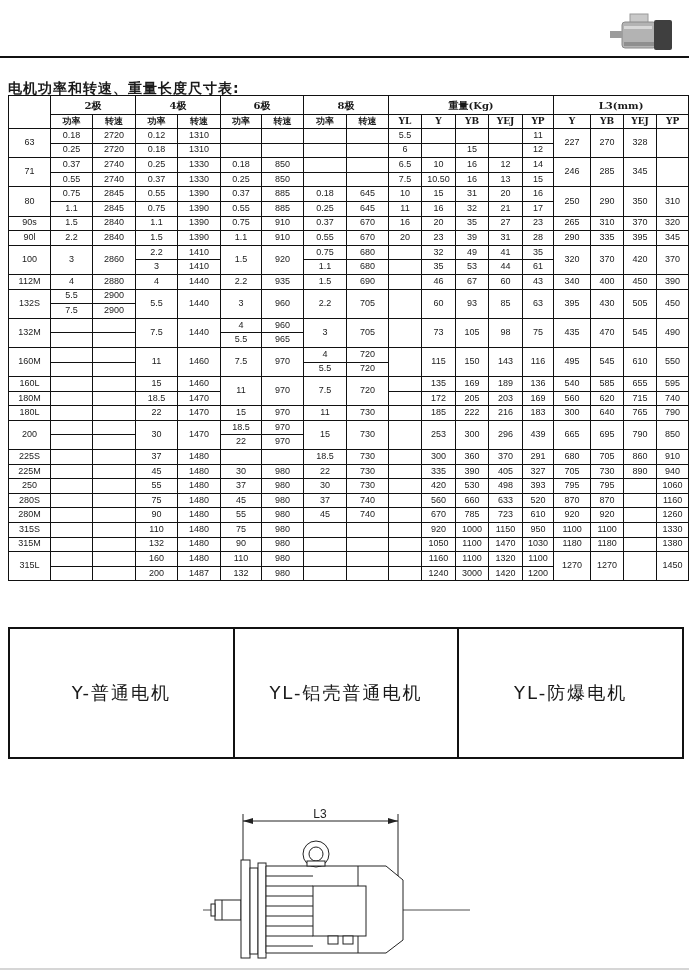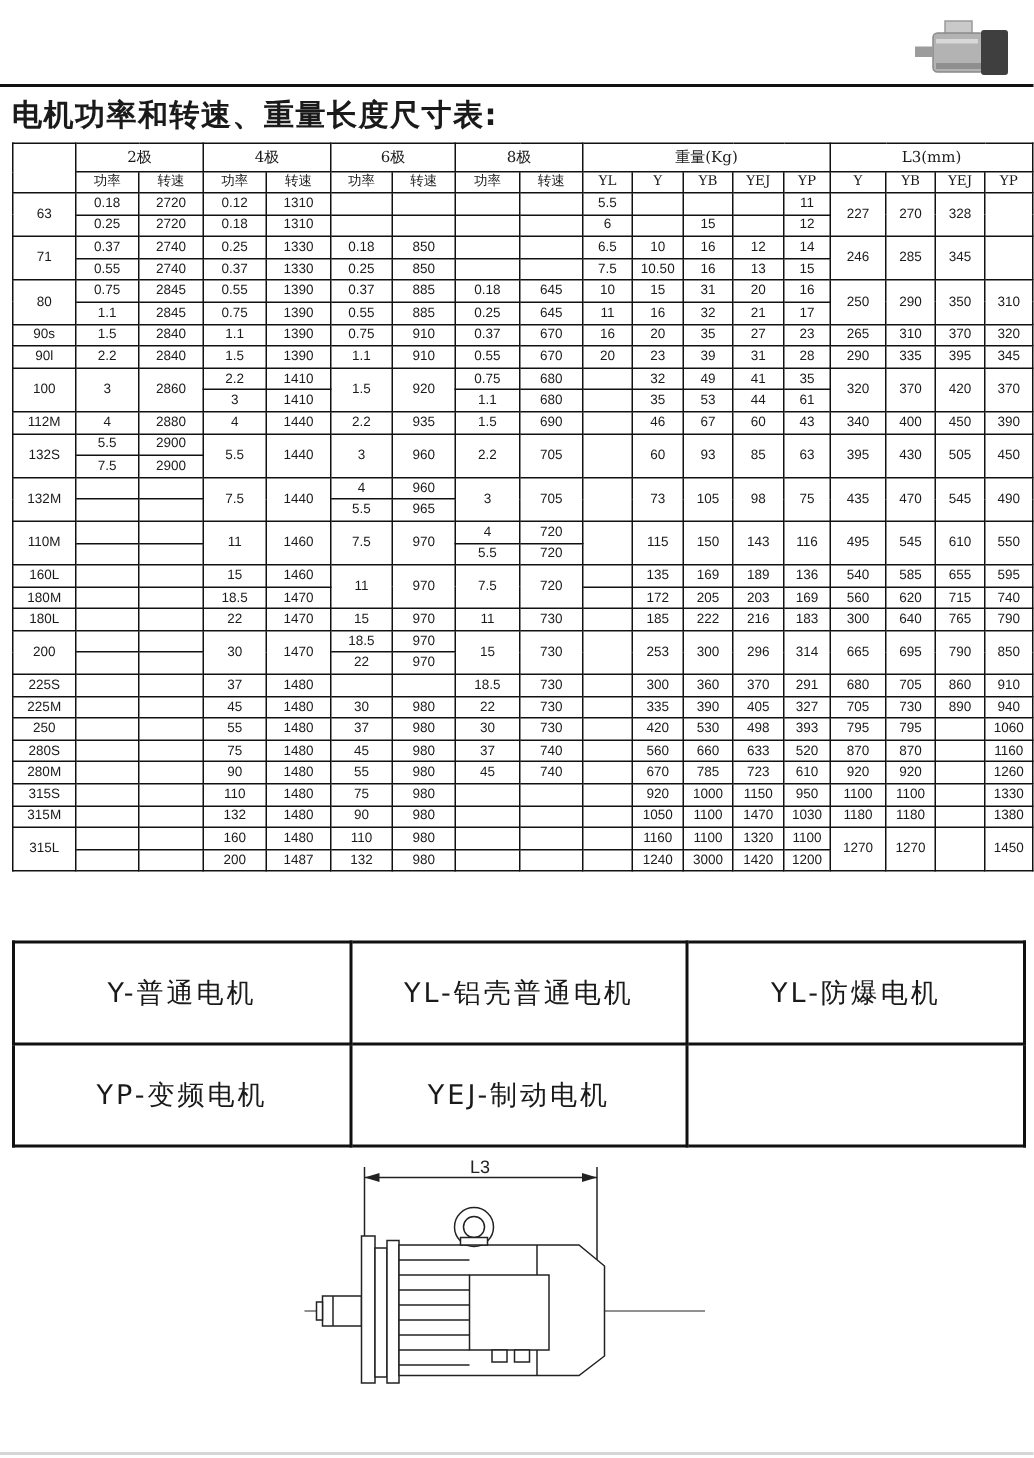--- a/index.html
+++ b/index.html
@@ -4,49 +4,49 @@
 <style>
   html,body{margin:0;padding:0;}
   body{
     width:689px;height:972px;position:relative;background:#ffffff;
     font-family:"Liberation Sans",sans-serif;color:#1a1a1a;overflow:hidden;
   }
   
   .logo-photo{position:absolute;left:600px;top:6px;width:86px;height:52px;}
   .top-rule{position:absolute;left:0;top:56px;width:689px;height:2px;background:#111;}
   .page-title{
-    position:absolute;left:8px;top:63px;margin:0;
-    font-size:20px;font-weight:bold;letter-spacing:1px;
+    position:absolute;left:8px;top:80px;margin:0;
+    font-size:14px;font-weight:bold;letter-spacing:1px;
     font-family:"DejaVu Sans",sans-serif;
   }
   
   table.spec{
     position:absolute;left:8px;top:95px;width:676px;
     border-collapse:collapse;table-layout:fixed;
   }
   table.spec th,table.spec td{
     border:1px solid #111;text-align:center;vertical-align:middle;
     padding:0;font-size:9px;line-height:1.1;height:13.6px;
     font-family:"Liberation Sans",sans-serif;overflow:hidden;white-space:nowrap;
   }
-  table.spec thead th{font-weight:normal;font-family:"DejaVu Serif",serif;margin-left:27px;}
+  table.spec thead th{font-weight:bold;font-family:"DejaVu Serif",serif;margin-left:27px;}
   table.spec thead tr.gr1 th{height:18px;font-size:10px;}
   table.spec thead tr.gr2 th{height:13px;font-size:9px;}
   
   table.legend{
     position:absolute;left:8px;top:627px;width:676px;height:132px;
     border-collapse:collapse;table-layout:fixed;
   }
   table.legend td{
     border:2px solid #111;text-align:center;vertical-align:middle;
     font-size:18px;letter-spacing:2px;height:64px;
     font-family:"DejaVu Sans",sans-serif;
   }
   
-  .diagram{position:absolute;left:178px;top:772px;width:334px;height:160px;}
+  .diagram{position:absolute;left:178px;top:808px;width:334px;height:160px;}
   .diagram svg{display:block;}
   .bottom-rule{position:absolute;left:0;top:968px;width:689px;height:2px;background:#d6d6d6;}
 </style>
 </head>
 <body>
 
 <div class="logo-photo">
   <svg width="86" height="52" viewBox="0 0 86 52">
     <rect x="0" y="0" width="86" height="52" fill="#ffffff"></rect>
     <rect x="30" y="8" width="18" height="10" fill="#c9c9c9" stroke="#9a9a9a" stroke-width="1"></rect>
@@ -354,21 +354,21 @@
         <td rowspan="2">545</td>
         <td rowspan="2">490</td>
       </tr>
       <tr>
         <td></td>
         <td></td>
         <td>5.5</td>
         <td>965</td>
       </tr>
       <tr>
-        <td rowspan="2">110M</td>
+        <td rowspan="2">160M</td>
         <td></td>
         <td></td>
         <td rowspan="2">11</td>
         <td rowspan="2">1460</td>
         <td rowspan="2">7.5</td>
         <td rowspan="2">970</td>
         <td>4</td>
         <td>720</td>
         <td rowspan="2"></td>
         <td rowspan="2">115</td>
@@ -449,21 +449,21 @@
         <td rowspan="2">30</td>
         <td rowspan="2">1470</td>
         <td>18.5</td>
         <td>970</td>
         <td rowspan="2">15</td>
         <td rowspan="2">730</td>
         <td rowspan="2"></td>
         <td rowspan="2">253</td>
         <td rowspan="2">300</td>
         <td rowspan="2">296</td>
-        <td rowspan="2">314</td>
+        <td rowspan="2">439</td>
         <td rowspan="2">665</td>
         <td rowspan="2">695</td>
         <td rowspan="2">790</td>
         <td rowspan="2">850</td>
       </tr>
       <tr>
         <td></td>
         <td></td>
         <td>22</td>
         <td>970</td>
@@ -646,25 +646,20 @@
     </tbody>
 </table>
 
 <table class="legend">
   <tbody>
       <tr>
     <td>Y-普通电机</td>
     <td>YL-铝壳普通电机</td>
     <td>YL-防爆电机</td>
   </tr>
-  <tr>
-    <td>YP-变频电机</td>
-    <td>YEJ-制动电机</td>
-    <td></td>
-  </tr>
 </tbody>
   </table>
 
 <div class="diagram">
   <svg width="334" height="160" viewBox="0 0 334 160">
     <g stroke="#222" stroke-width="1" fill="none">
 
       <line x1="65" y1="13" x2="220" y2="13"></line>
       <polygon points="65,13 75,10 75,16" fill="#222" stroke="none"></polygon>
       <polygon points="220,13 210,10 210,16" fill="#222" stroke="none"></polygon>

